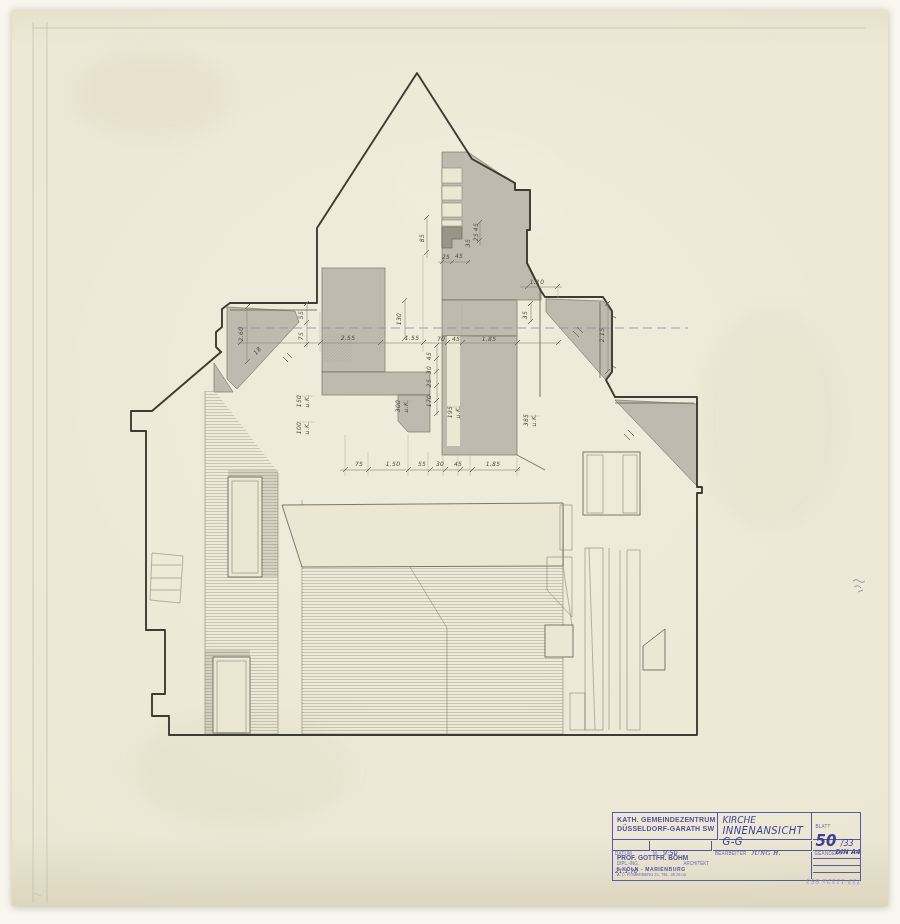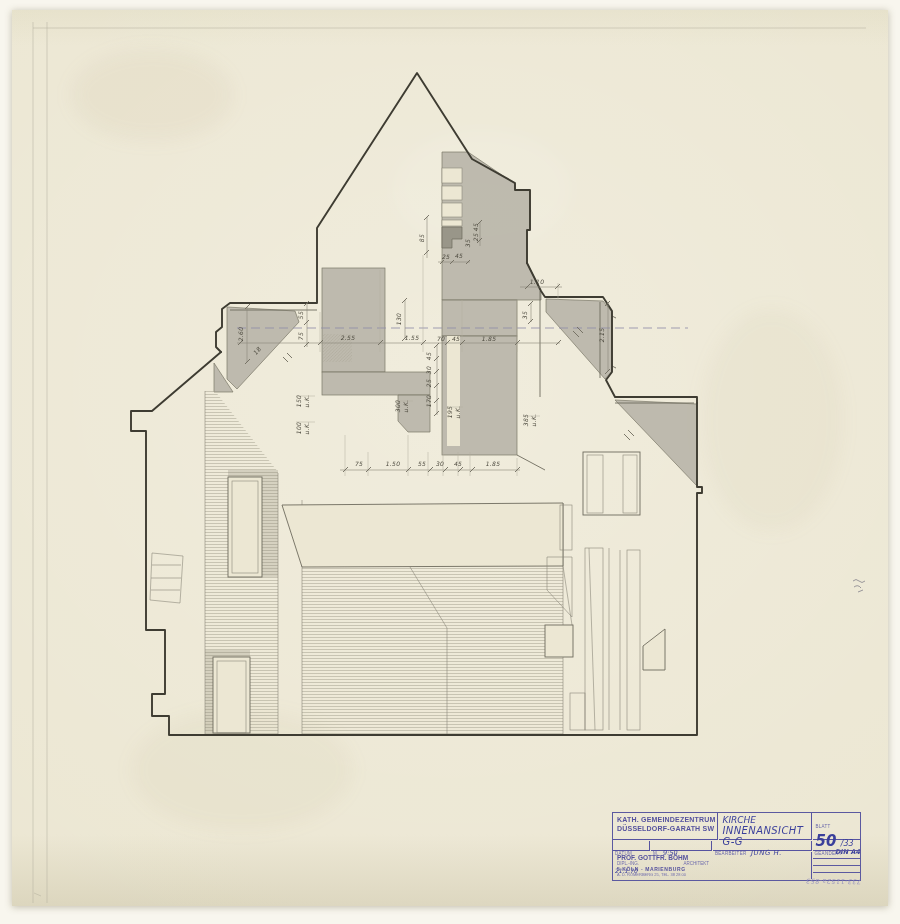--- a/index.html
+++ b/index.html
@@ -219,21 +219,21 @@
     <div class="cell" style="left:0;top:27.5px;width:37px;height:10px;border-right:1px solid;border-bottom:1px solid;padding-left:2px;">
       <span class="lbl">DATUM</span>
       <span class="hand" style="font-size:6px;">21.1.70</span>
     </div>
     <div class="cell" style="left:38px;top:27.5px;width:61px;height:10px;border-right:1px solid;border-bottom:1px solid;padding-left:2px;">
       <span class="lbl">M.</span>
       <span class="hand" style="font-size:6.5px;">9:50</span>
     </div>
     <div class="cell" style="left:100px;top:27.5px;width:98.5px;height:10px;border-right:1px solid;border-bottom:1px solid;padding-left:2px;">
       <span class="lbl">BEARBEITER</span>
-      <span class="hand" style="font-size:7px;letter-spacing:0.5px;">JUNG H.</span>
+      <span class="hand" style="font-size:7px;letter-spacing:0.5px;font-family:Liberation Serif, serif;">JUNG H.</span>
     </div>
     <div class="cell" style="left:199.5px;top:27.5px;width:48px;height:10px;border-bottom:1px solid;padding-left:2px;">
       <span class="lbl">GEÄNDERT</span>
     </div>
 
     <div class="cell" style="left:0;top:38.5px;width:198.5px;height:27px;border-right:1px solid;padding:2px 0 0 4px;">
       <div class="stamp" style="font-size:6.5px;">PROF. GOTTFR. BÖHM</div>
       <div style="font-size:4.5px;width:92px;color:#706dad;display:flex;justify-content:space-between;">
         <span>DIPL.-ING.</span>
         <span>ARCHITEKT</span>

